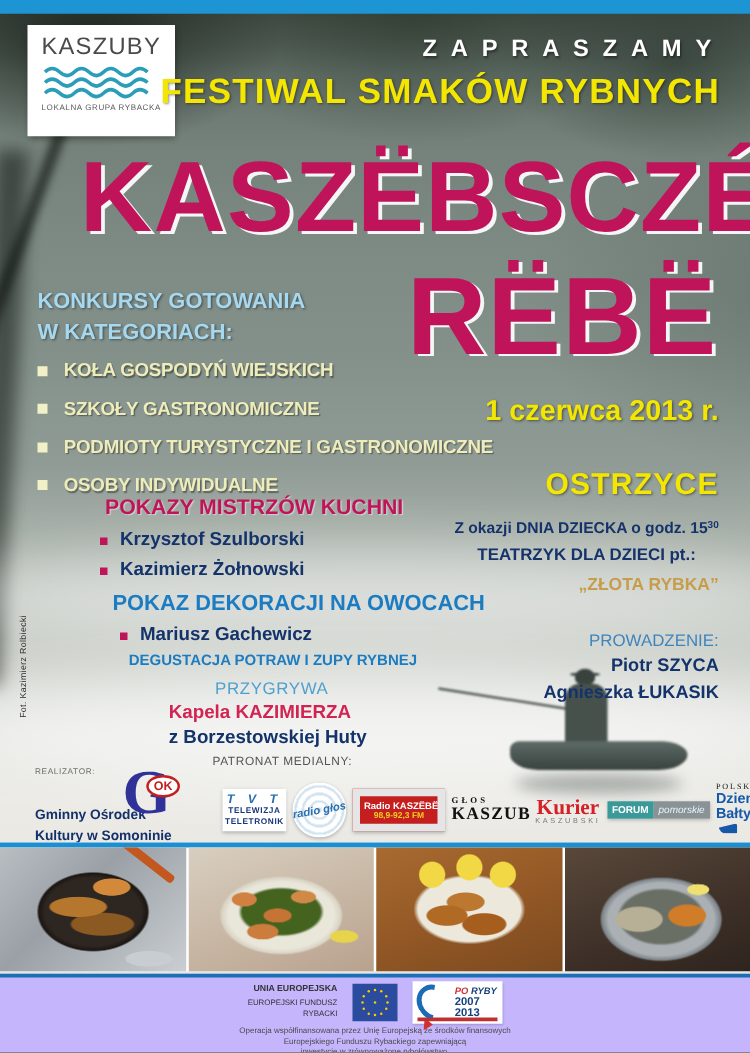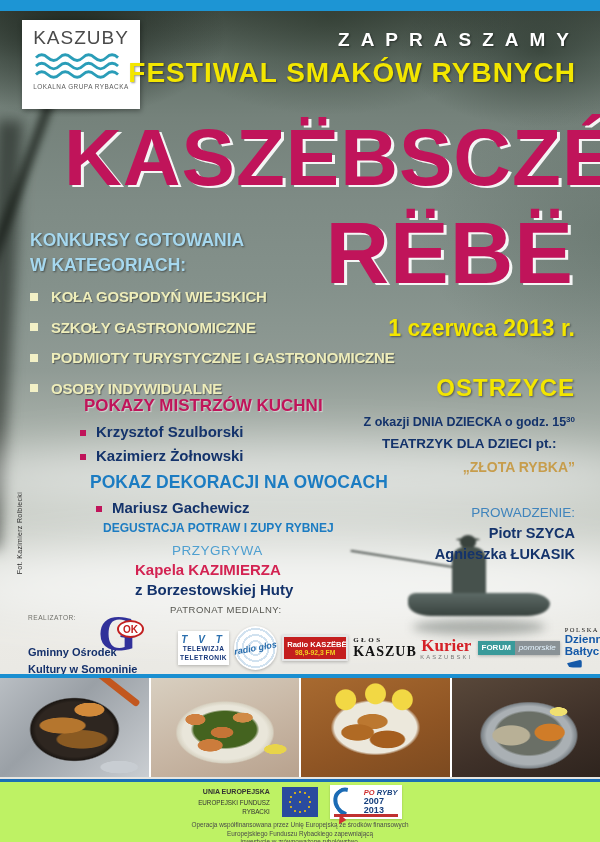--- a/index.html
+++ b/index.html
@@ -93,21 +93,21 @@
   .patronat{position:absolute;left:170px;top:604px;font-size:9.5px;color:#55554f;letter-spacing:.5px;}
   .media-logos{position:absolute;left:178px;top:622px;width:412px;height:52px;display:flex;align-items:center;gap:5px;}
   .chip{box-shadow:0 1px 3px rgba(0,0,0,.25);}
   .tvt{background:#fff;width:56px;text-align:center;padding:3px 2px;}
   .tvt-1{color:#2b6fae;font-weight:bold;font-style:italic;letter-spacing:4px;font-size:10px;}
   .tvt-2{color:#16367a;font-size:6.6px;font-weight:bold;letter-spacing:.5px;line-height:1.3;}
   .rglos{width:44px;height:44px;border-radius:50%;background:
     repeating-radial-gradient(circle at 50% 50%, rgba(90,150,200,.28) 0 2px, rgba(255,255,255,0) 2px 6px),#fff;
     display:flex;align-items:center;justify-content:center;}
   .rglos span{font-size:9px;font-weight:bold;font-style:italic;color:#2b6fae;transform:rotate(-10deg);white-space:nowrap;}
-  .rkasz{background:#c41e1e;border:2px solid #e5e5e5;color:#fff;text-align:center;padding:3px 3px;width:56px;}
+  .rkasz{background:#c41e1e;border:6px solid #e5e5e5;color:#fff;text-align:center;padding:3px 3px;width:56px;}
   .rkasz-1{font-size:7.6px;font-weight:bold;white-space:nowrap;}
   .rkasz-2{font-size:6.8px;color:#f2d020;font-weight:bold;}
   .gkaszub{text-align:left;font-family:"Liberation Serif",serif;color:#111;width:62px;}
   .gk-1{font-size:7px;letter-spacing:2.5px;font-weight:bold;}
   .gk-2{font-size:14px;font-weight:bold;letter-spacing:1px;}
   .kurier{text-align:center;width:62px;}
   .ku-1{font-family:"Liberation Serif",serif;color:#d42027;font-weight:bold;font-size:17px;line-height:1;}
   .ku-2{font-size:5.8px;color:#777;letter-spacing:2.2px;}
   .forum{display:flex;align-items:stretch;height:14px;}
   .fo-1{background:#3a9a9a;color:#fff;font-size:8px;font-weight:bold;padding:2px 4px;}
@@ -149,21 +149,21 @@
     radial-gradient(ellipse 64px 40px at 50% 50%, #ece8dc 0 64%, transparent 70%),
     linear-gradient(160deg,#a86a30 0%,#8f5524 60%,#7c4a20 100%);}
   .p4{background:
     radial-gradient(ellipse 14px 7px at 72% 34%, #f0e070 0 60%, transparent 66%),
     radial-gradient(ellipse 24px 14px at 66% 55%, #d07c28 0 60%, transparent 66%),
     radial-gradient(ellipse 30px 16px at 40% 58%, #b8b096 0 60%, transparent 66%),
     radial-gradient(ellipse 52px 34px at 52% 56%, #6a6f66 0 62%, transparent 68%),
     radial-gradient(ellipse 64px 44px at 52% 58%, #aab0b4 0 66%, #7e858a 74%, transparent 77%),
     linear-gradient(160deg,#59483a 0%,#3e3028 60%,#2e241e 100%);}
   
-  .footer{position:absolute;left:0;top:779px;width:600px;height:63px;background:#bef264;
+  .footer{position:absolute;left:0;top:779px;width:600px;height:63px;background:#c4b5fd;
     border-top:3px solid #1b6fb5;box-sizing:border-box;padding-top:3px;}
   .eu-row{display:flex;justify-content:center;align-items:center;gap:12px;height:34px;}
   .eu-text{text-align:right;font-size:6.3px;color:#333;line-height:1.5;}
   .eu-text .b{font-weight:bold;font-size:7px;}
   .eu-flag{position:relative;width:36px;height:30px;background:#2a4b9e;flex:0 0 auto;}
   .stars{position:absolute;left:17px;top:14px;width:2px;height:2px;background:#fc0;border-radius:50%;
     box-shadow:0 -10px #fc0,5px -9px #fc0,9px -5px #fc0,10px 0 #fc0,9px 5px #fc0,5px 9px #fc0,
       0 10px #fc0,-5px 9px #fc0,-9px 5px #fc0,-10px 0 #fc0,-9px -5px #fc0,-5px -9px #fc0;}
   .poryby{background:#fff;width:72px;height:34px;display:flex;align-items:center;gap:4px;
     padding:2px 4px;box-sizing:border-box;box-shadow:0 1px 2px rgba(0,0,0,.2);position:relative;}

